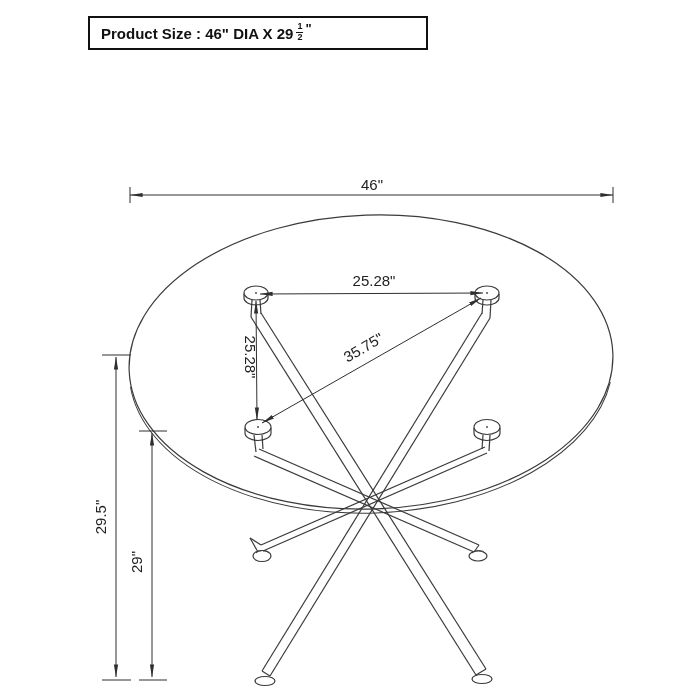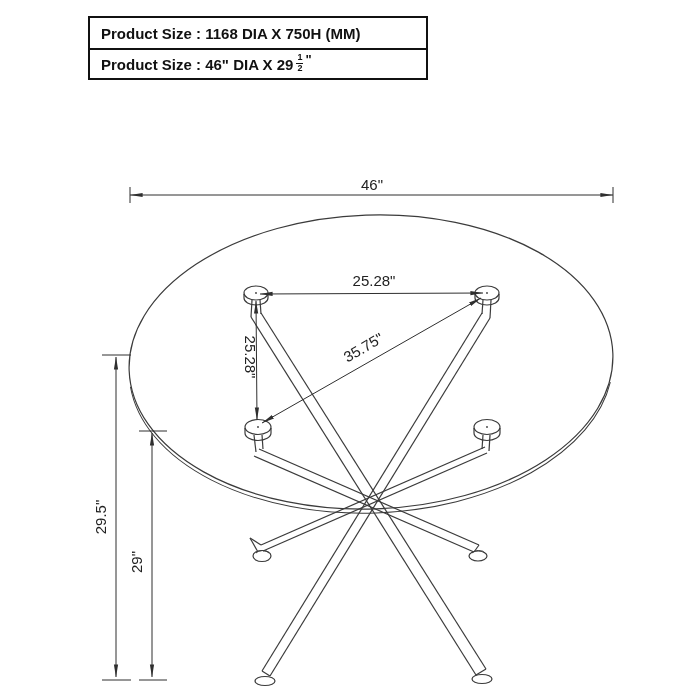--- a/index.html
+++ b/index.html
@@ -23,23 +23,20 @@
   .thin{stroke:#3b3b3b;stroke-width:1;fill:none;}
   .dim{stroke:#2f2f2f;stroke-width:1;fill:none;}
   .dimtxt{font-family:"Liberation Sans", sans-serif;font-size:15px;fill:#222;}
 </style>
 </head>
 <body>
 
 <div class="canvas">
 
   <div class="spec-box">
-    <div class="spec-row">
-      <span>Product Size : 1168 DIA X 750H (MM)</span>
-    </div>
     <div class="spec-row">
       <span>Product Size : 46" DIA X 29</span>
       <span class="frac">
         <span class="num">1</span>
         <span class="den">2</span>
       </span>
       <span class="frac-suffix">"</span>
     </div>
   </div>
 

